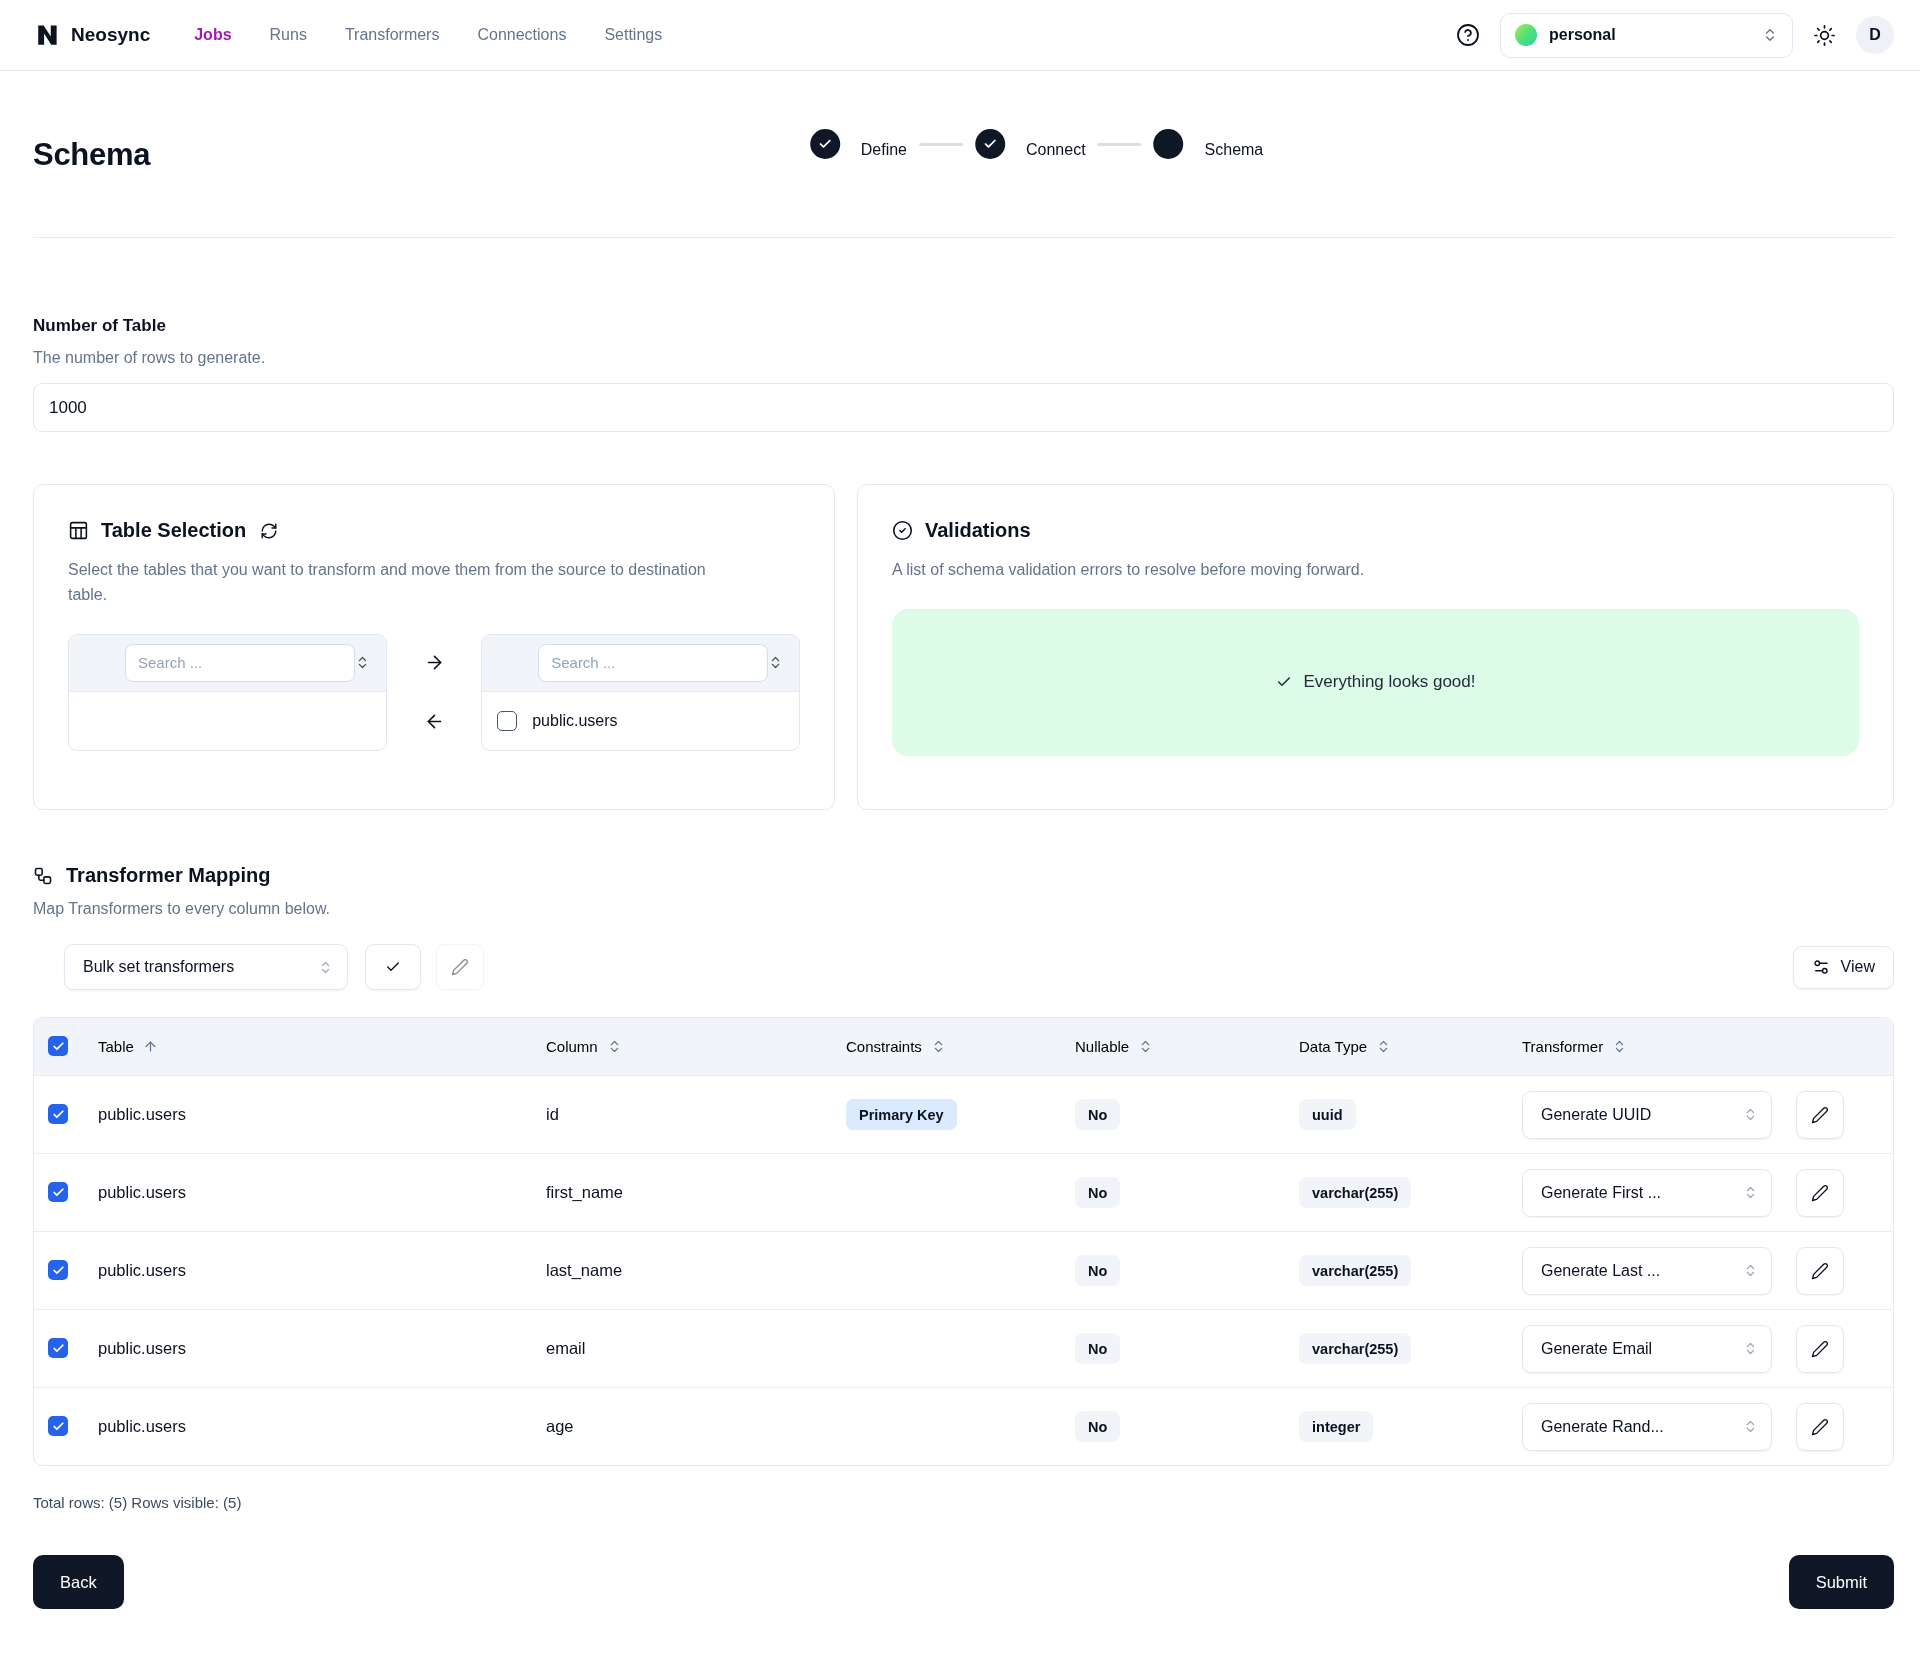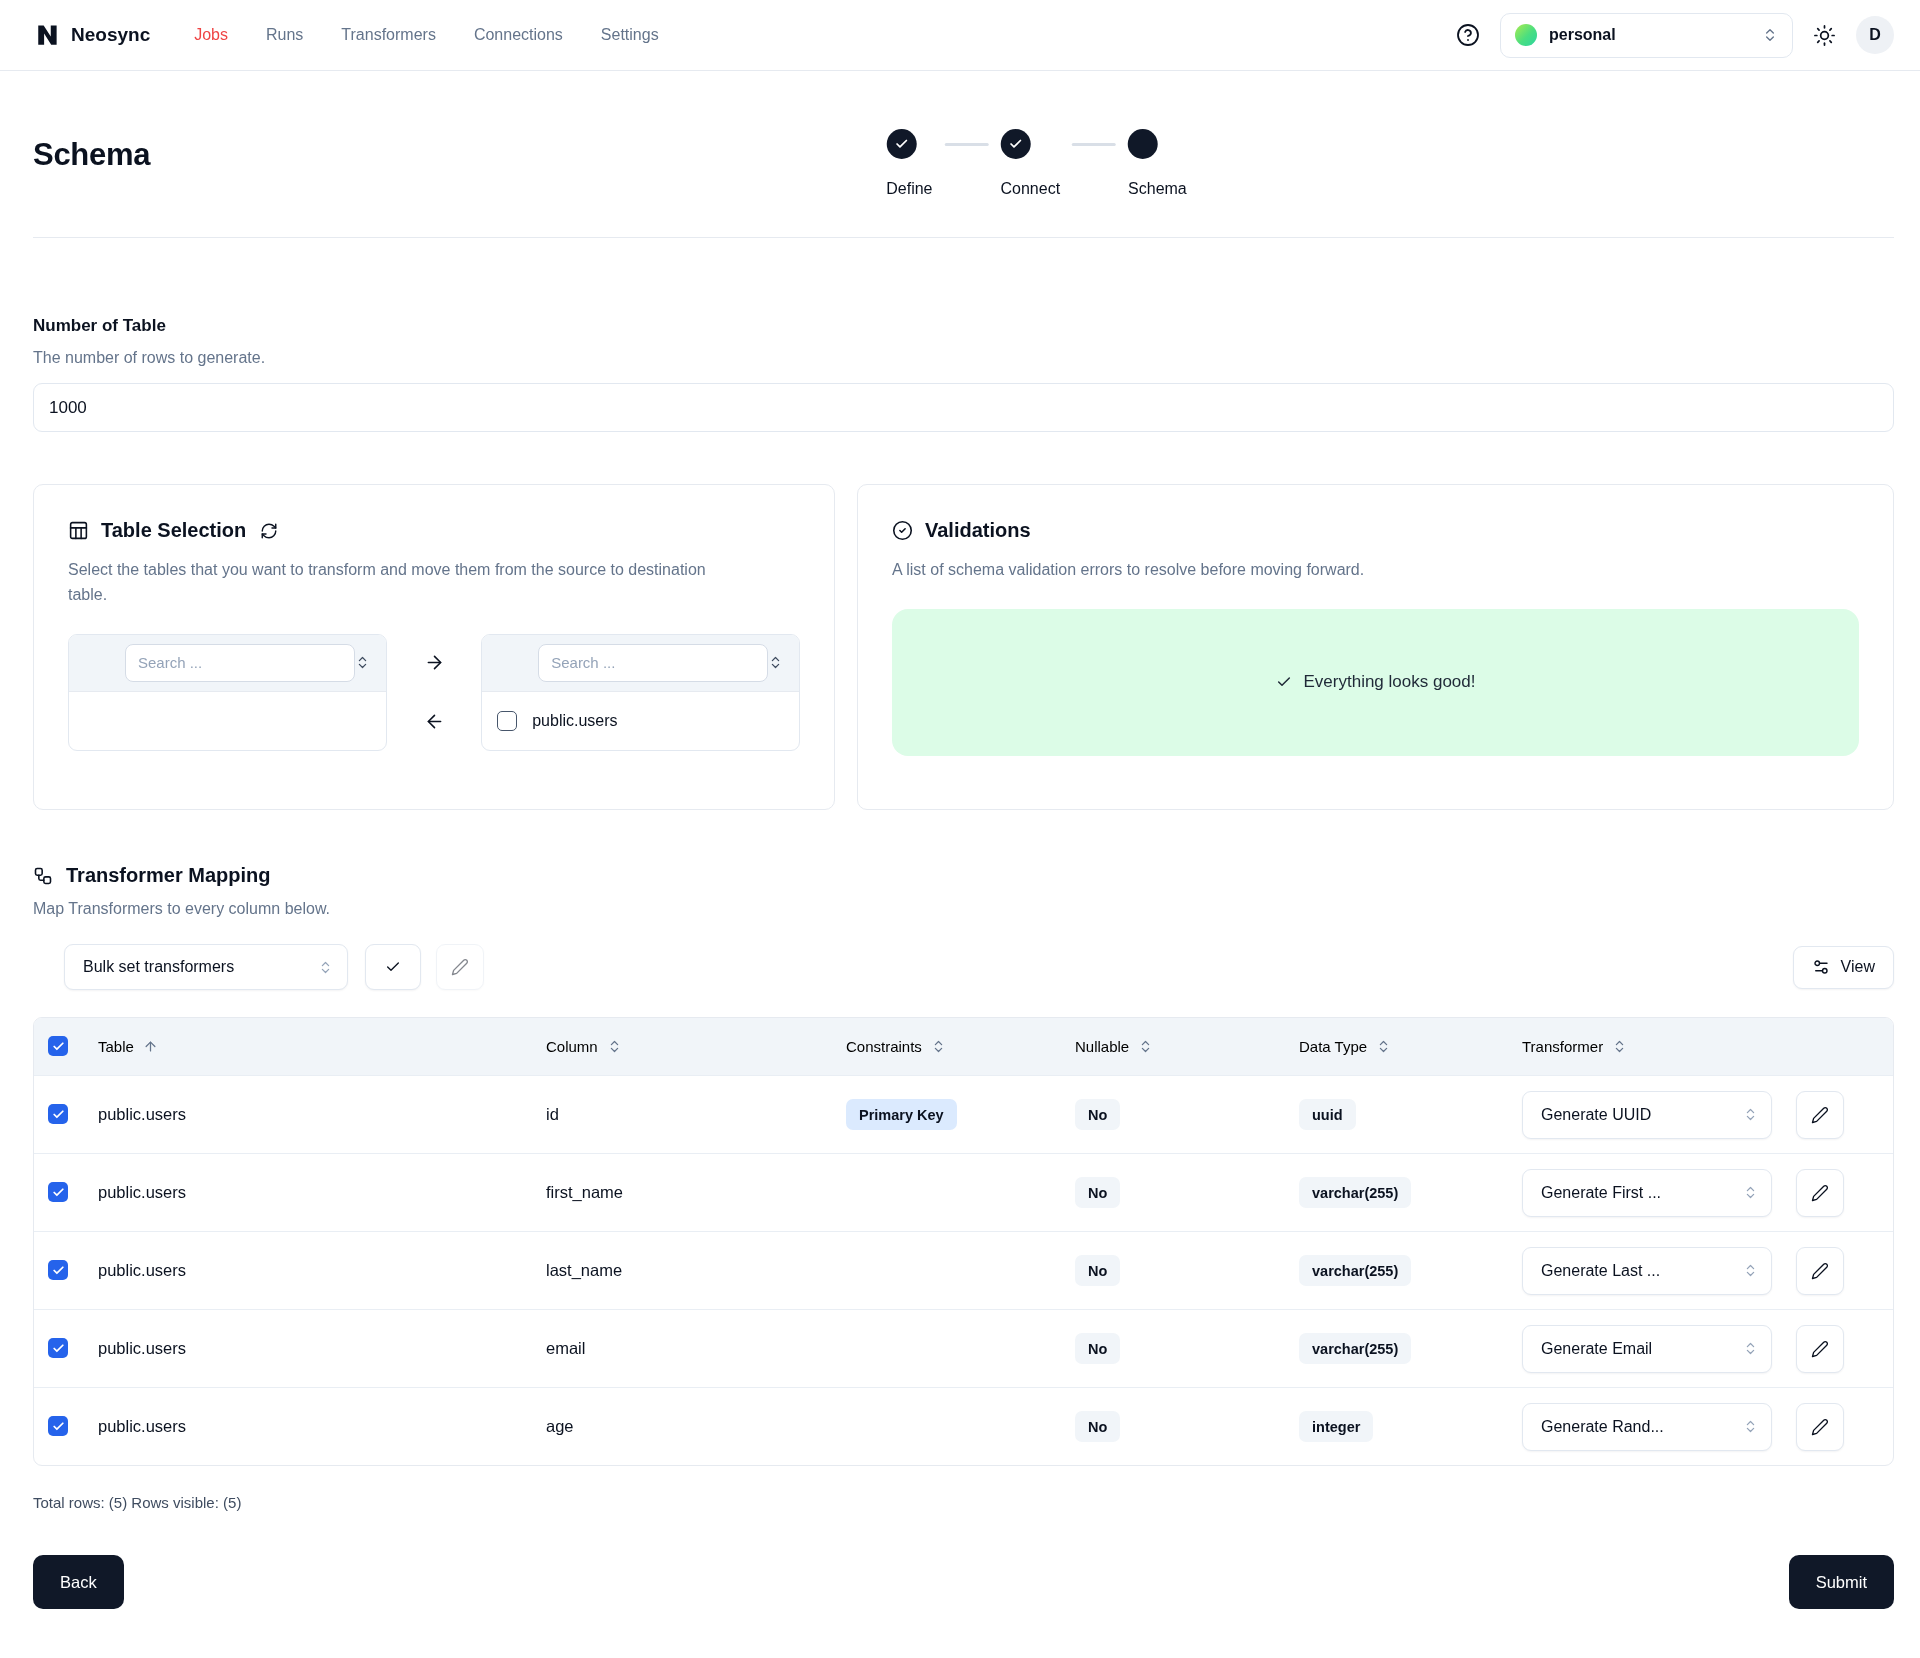--- a/index.html
+++ b/index.html
@@ -13,38 +13,38 @@
   button { font-family:inherit; background:none; border:none; cursor:pointer; color:inherit; }
 
   
   .nav { height:71px; display:flex; align-items:center; justify-content:space-between;
          padding:0 26px 0 33px; border-bottom:1px solid #e6eaf0; }
   .nav-left { display:flex; align-items:center; gap:44px; }
   .brand { display:flex; align-items:center; gap:10px; font-size:19px; font-weight:700; cursor:pointer; }
   .brand svg { width:28px; height:28px; }
   .nav-items { display:flex; align-items:center; gap:38px; }
   .nav-item { color:#64748b; font-size:16px; cursor:pointer; }
-  .nav-item.active { color:#ef4444; font-weight:400; }
+  .nav-item.active { color:#a21caf; font-weight:700; }
   .nav-right { display:flex; align-items:center; gap:20px; }
   .icon-plain { color:#0b1220; display:flex; align-items:center; }
   .account-select { width:293px; height:45px; border:1px solid #e2e8f0; border-radius:10px;
          display:flex; align-items:center; gap:12px; padding:0 14px; cursor:pointer; background:#fff; }
   .account-dot { width:22px; height:22px; border-radius:50%;
          background:linear-gradient(135deg,#aaec4e 0%,#4ade80 55%,#2dd4a0 100%); }
   .account-label { font-weight:600; font-size:16px; flex:1; }
   .avatar { width:38px; height:38px; border-radius:50%; background:#eef1f5;
          display:flex; align-items:center; justify-content:center; font-weight:600; font-size:16px; }
 
   
   main { padding:0 26px 26px 33px; }
   .page-header { position:relative; margin-top:58px; height:80px; display:flex; align-items:flex-start; }
   h1.title { font-size:31px; font-weight:700; letter-spacing:-0.3px; margin-top:8px; }
   .stepper { position:absolute; left:calc(50% + 73px); transform:translateX(-50%);
          display:flex; align-items:flex-start; }
-  .step { display:flex; flex-direction:column; align-items:flex-start; gap:21px; }
+  .step { display:flex; flex-direction:row; align-items:flex-end; gap:21px; }
   .step-circle { width:30px; height:30px; border-radius:50%; background:#101828;
          display:flex; align-items:center; justify-content:center; color:#fff; }
   .step-circle svg { width:14px; height:14px; }
   .step-label { font-size:16px; color:#0b1220; }
   .step-line { width:44px; height:3px; border-radius:2px; background:#d9dfe7; margin:14px 12px 0; }
 
   .divider { border:none; border-top:1px solid #e6eaf0; margin-top:28px; }
 
   
   .rows-field { margin-top:78px; }

